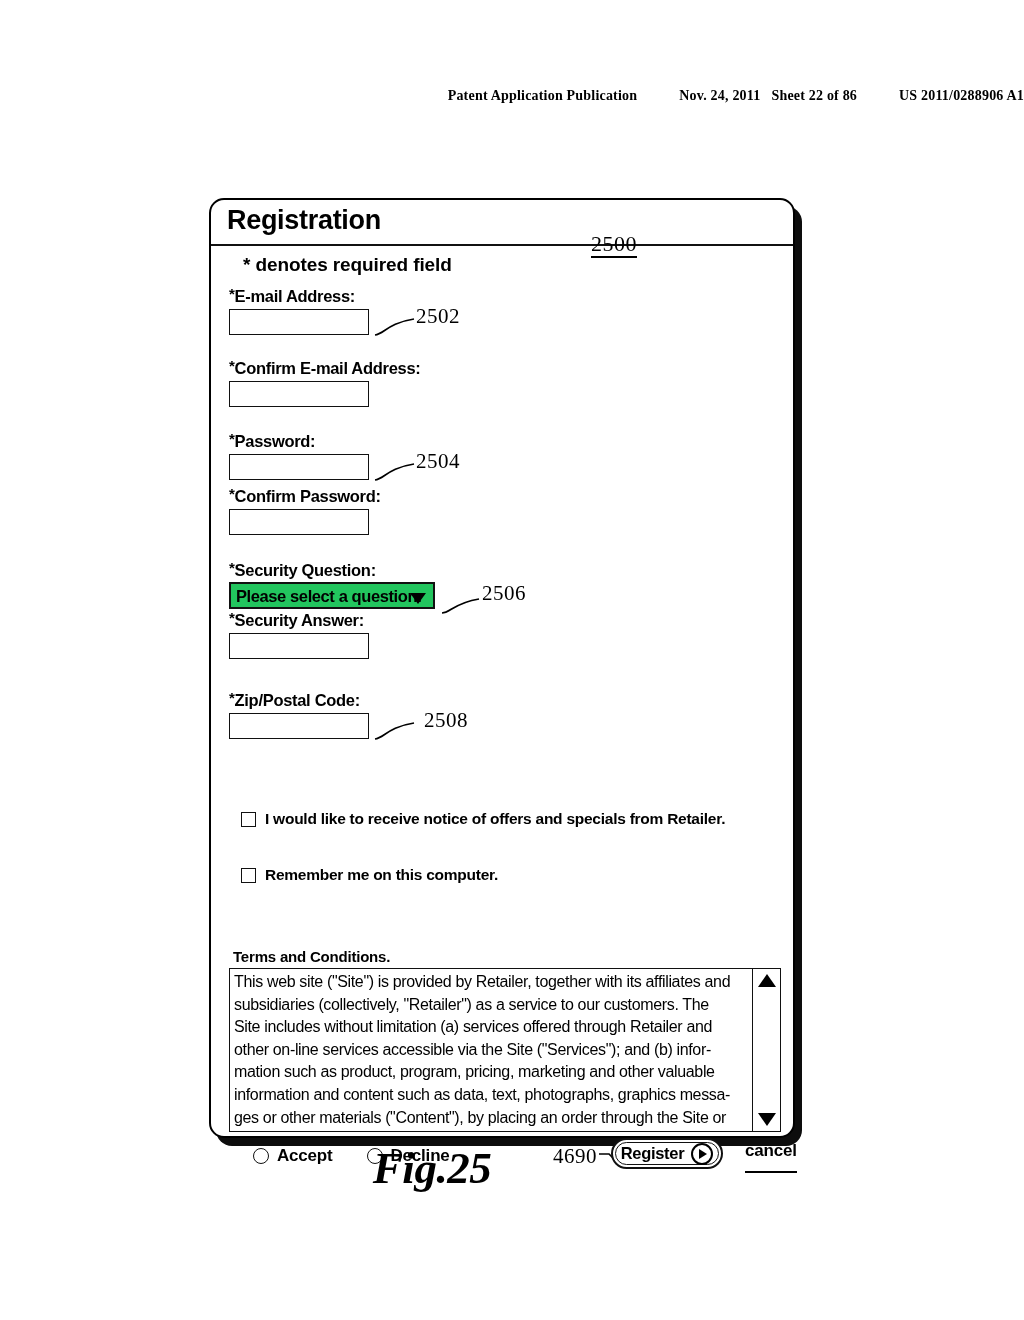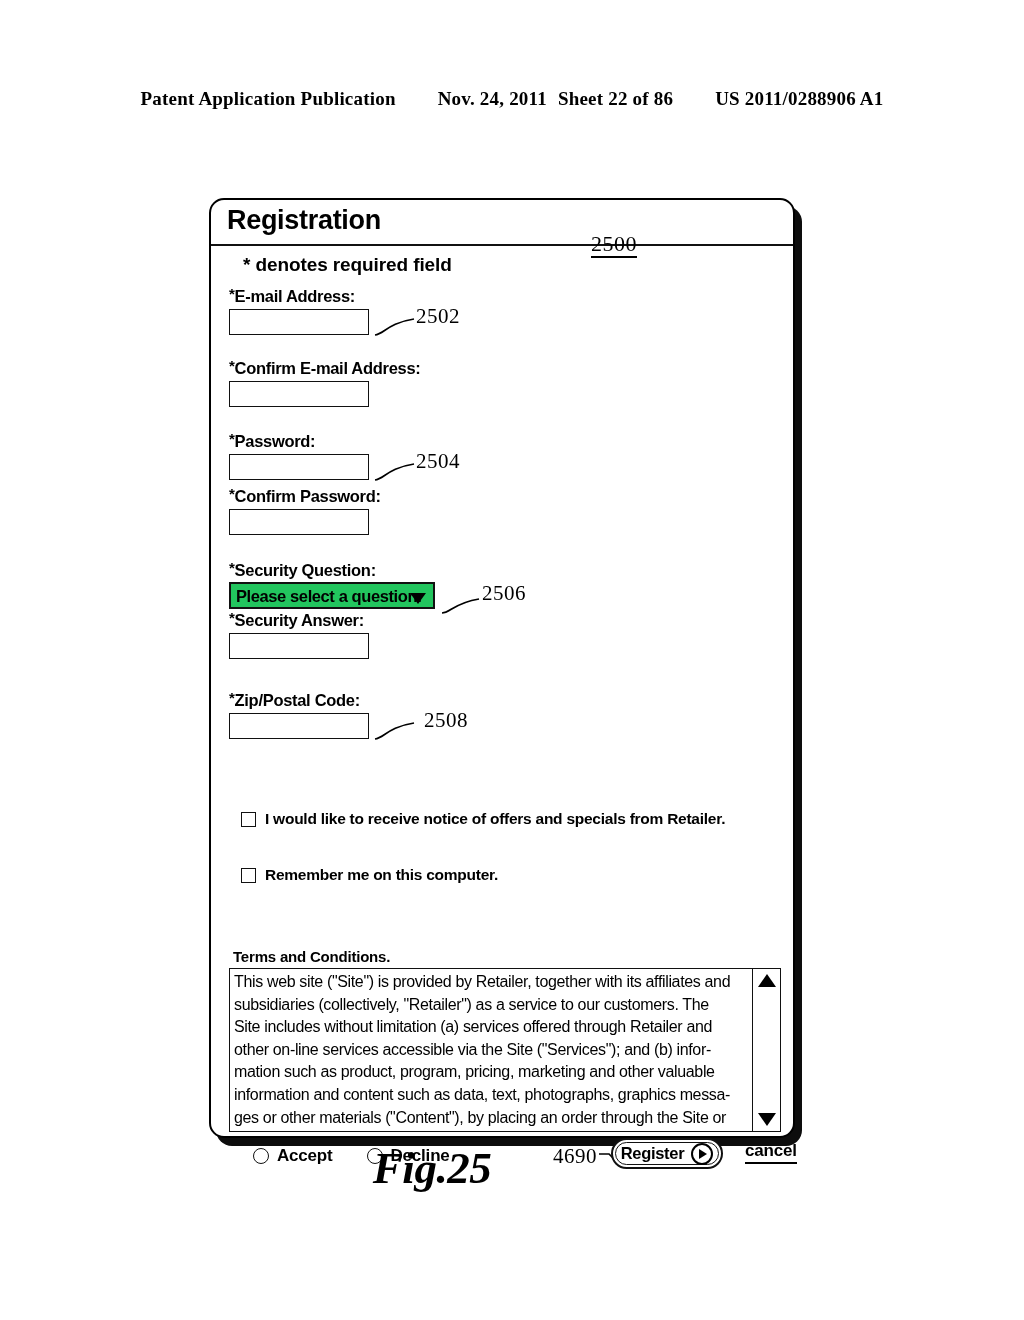--- a/index.html
+++ b/index.html
@@ -15,24 +15,24 @@
     color: #000000;
     overflow: hidden;
   }
 
   
   .pub-header {
     position: absolute;
     top: 88px;
     left: 0;
     width: 1024px;
-    text-align: center;
+    text-align: right;
     font-family: "Liberation Serif", serif;
     font-weight: bold;
-    font-size: 19px;
+    font-size: 14px;
     letter-spacing: 0.2px;
     white-space: nowrap;
   }
   .pub-header .seg { display: inline-block; vertical-align: baseline; }
   .seg-title { margin-right: 42px; }
   .seg-date  { margin-right: 11px; }
   .seg-sheet { margin-right: 42px; }
 
   
   .panel-wrap {
@@ -339,21 +339,21 @@
     margin-left: 2px;
   }
   .cancel-link {
     position: absolute;
     left: 534px;
     top: 896px;
     font-size: 17px;
     font-weight: bold;
     letter-spacing: -0.2px;
     border-bottom: 2px solid #000;
-    padding-bottom: 1px;
+    padding-bottom: 10px;
     line-height: 1.1;
   }
 
   
   .fig-caption {
     position: absolute;
     left: 0;
     top: 1142px;
     width: 864px;
     text-align: center;

